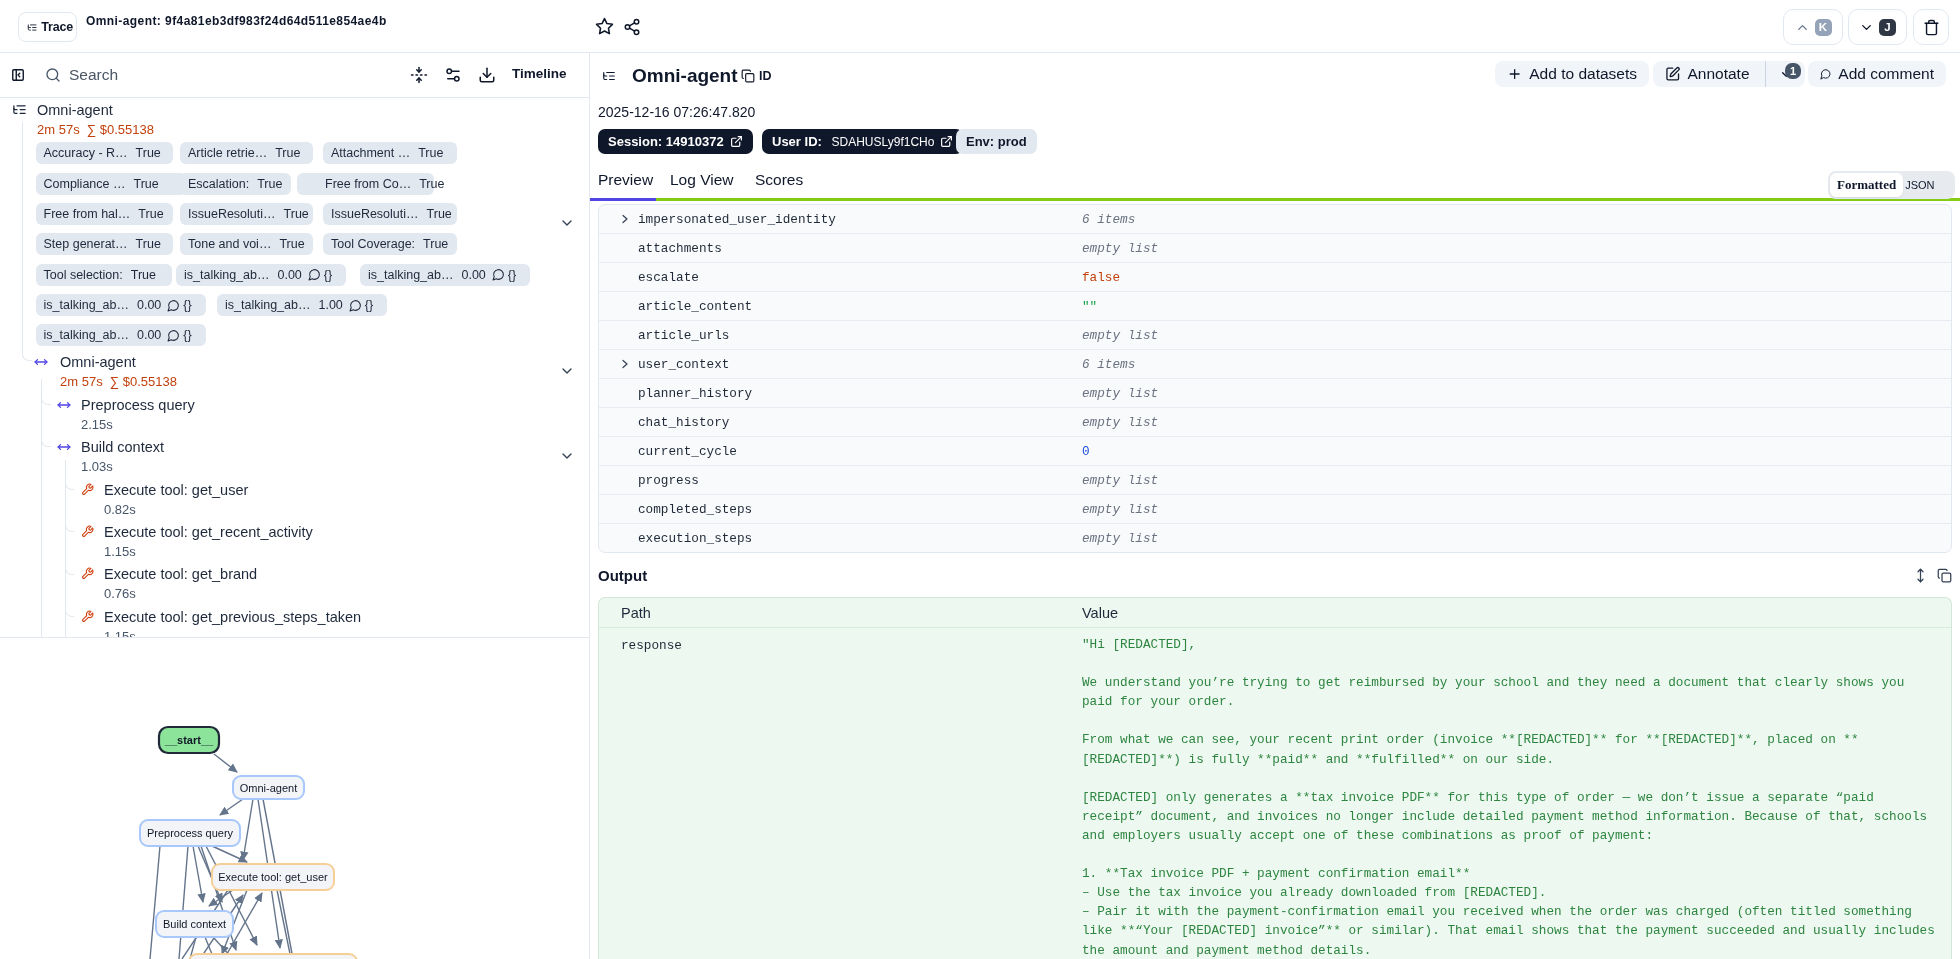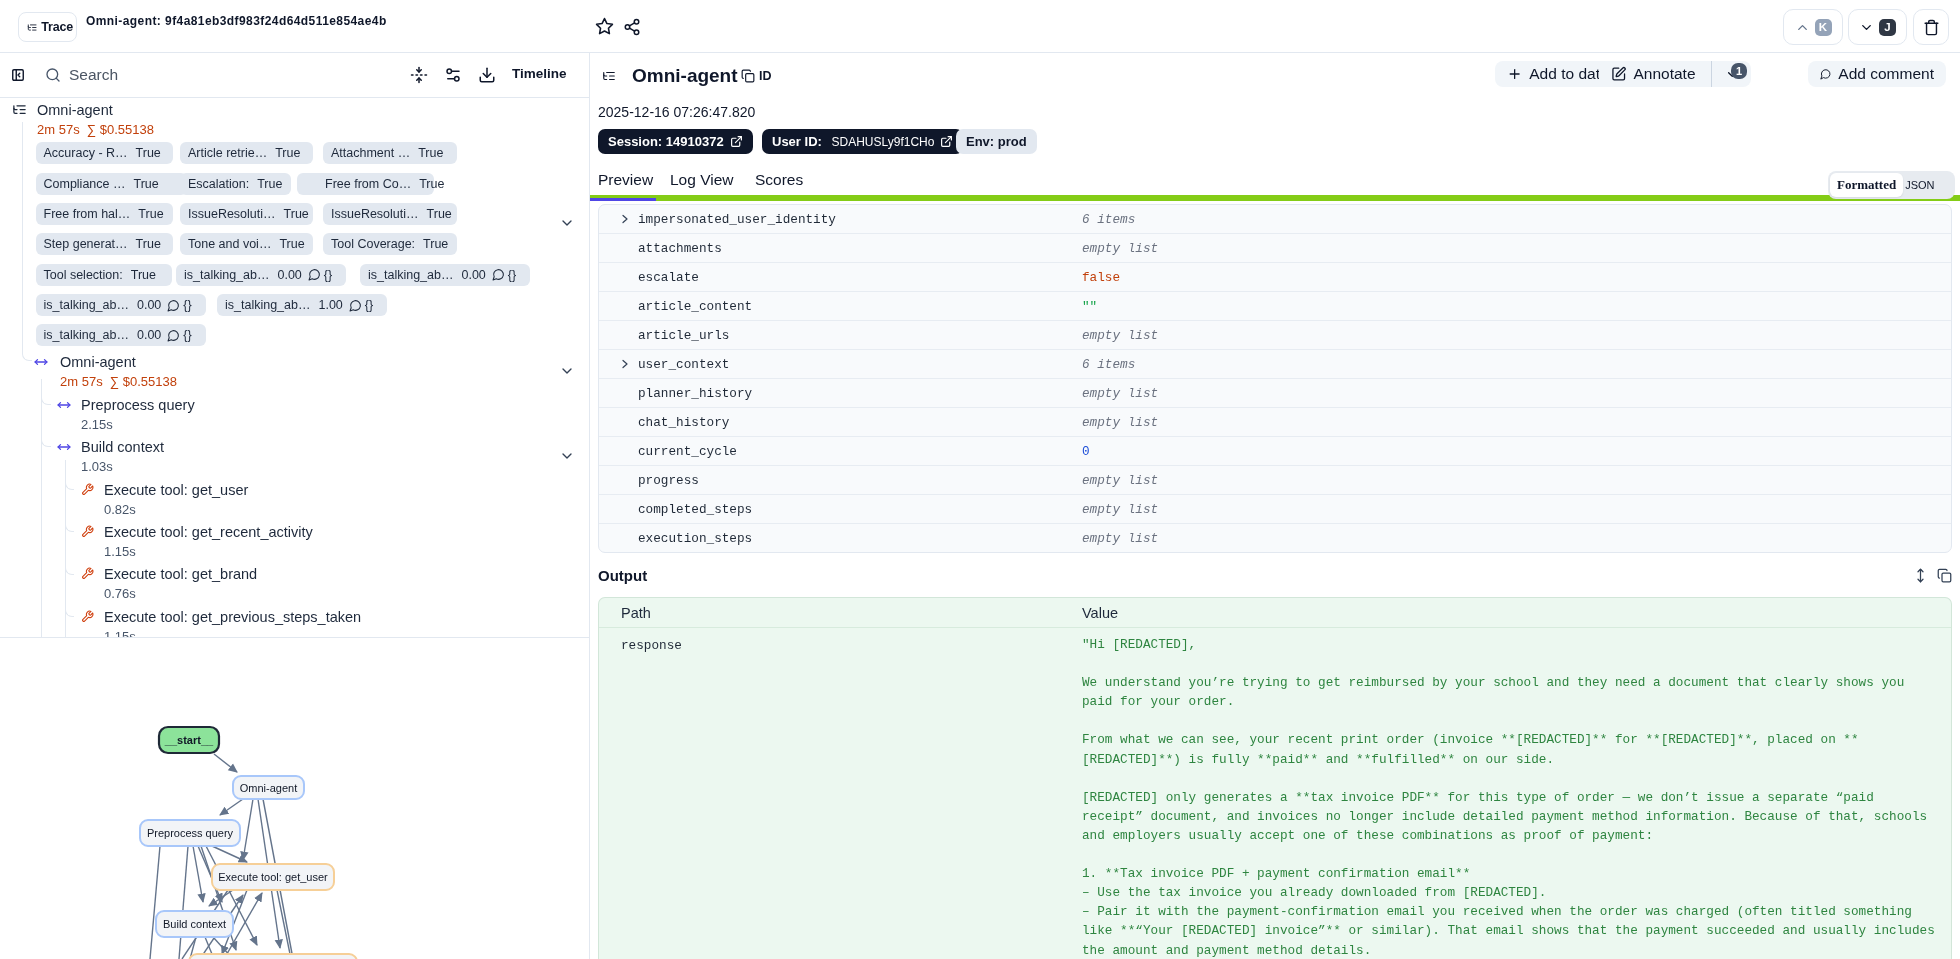--- a/index.html
+++ b/index.html
@@ -39,21 +39,21 @@
 #rtitle { position:absolute; left:42px; top:12px; font-size:19px; font-weight:700; color:#0f172a; }
 #rts { position:absolute; left:8px; top:51px; font-size:14px; color:#0f172a; }
 .dbadge { position:absolute; top:76px; height:25px; background:#0f172a; color:#fff; border-radius:7px;
   display:flex; align-items:center; gap:6px; padding:0 10px; font-size:13px; font-weight:700; }
 .gbadge { position:absolute; top:76px; height:25px; background:#e2e8f0; color:#0f172a; border-radius:7px;
   display:flex; align-items:center; padding:0 10px; font-size:13px; font-weight:700; }
 .hbtn { position:absolute; top:8px; height:26px; background:#f1f5f9; border-radius:8px;
   display:flex; align-items:center; gap:7px; padding:0 12px; font-size:15.5px; font-weight:500;
   color:#0f172a; white-space:nowrap; }
 
-#tabs { position:absolute; left:0; top:112px; width:1370px; height:36px; border-bottom:6px solid #84cc16; }
+#tabs { position:absolute; left:0; top:112px; width:1370px; height:36px; border-bottom:3px solid #84cc16; }
 .tab { position:absolute; top:6px; font-size:15.5px; color:#0f172a; font-weight:500; }
 #tabunderline { position:absolute; left:0; top:33px; width:66px; height:3px; background:#4f46e5; }
 #segctl { position:absolute; left:1238px; top:6px; width:127px; height:28px; background:#e7ebf0;
   border-radius:8px; display:flex; align-items:center; padding:2px; }
 #seg1 { height:24px; background:#fff; border-radius:6px; display:flex; align-items:center;
   padding:0 7px; font-size:13px; font-weight:700; color:#0f172a; box-shadow:0 1px 2px rgba(0,0,0,0.08);font-family:Liberation Serif, serif;}
 #seg2 { height:24px; display:flex; align-items:center; padding:0 2px; font-size:11px; color:#0f172a; }
 
 #itable { position:absolute; left:8px; top:151px; width:1354px; height:349px; background:#f8fafc;
   border:1px solid #e2e8f0; border-radius:7px; font-family:"Liberation Mono", monospace; font-size:12.7px; }
@@ -406,21 +406,21 @@
       </svg>
   </div>
   <div class="gbadge" style="left:366px;">Env: prod</div>
 
   <div class="hbtn" style="left:905px;width:154px;">
     <svg width="16" height="16" viewBox="0 0 24 24" fill="none" stroke="#0f172a" stroke-width="2" stroke-linecap="round">
         <path d="M5 12h14"></path>
         <path d="M12 5v14"></path>
       </svg>
     Add to datasets</div>
-  <div class="hbtn" style="left:1009px;width:152px;">
+  <div class="hbtn" style="left:1063px;width:152px;">
     <svg width="16" height="16" viewBox="0 0 24 24" fill="none" stroke="#0f172a" stroke-width="2" stroke-linecap="round" stroke-linejoin="round">
         <path d="M12 3H5a2 2 0 0 0-2 2v14a2 2 0 0 0 2 2h14a2 2 0 0 0 2-2v-7"></path>
         <path d="M18.375 2.625a1 1 0 0 1 3 3l-9.013 9.014a2 2 0 0 1-.853.505l-2.873.84a.5.5 0 0 1-.62-.62l.84-2.873a2 2 0 0 1 .506-.852z"></path>
       </svg>
     Annotate
     <div style="width:1px;height:26px;background:#cbd5e1;margin:0 6px 0 8px;"></div>
     <svg width="15" height="15" viewBox="0 0 24 24" fill="none" stroke="#0f172a" stroke-width="2.2" stroke-linecap="round" stroke-linejoin="round">
         <polyline points="6 9 12 15 18 9"></polyline>
       </svg>
     <span style="position:absolute;left:132px;top:2px;background:#475569;color:#fff;border-radius:7px;width:16px;height:16px;font-size:11px;font-weight:700;display:flex;align-items:center;justify-content:center;">1</span>

